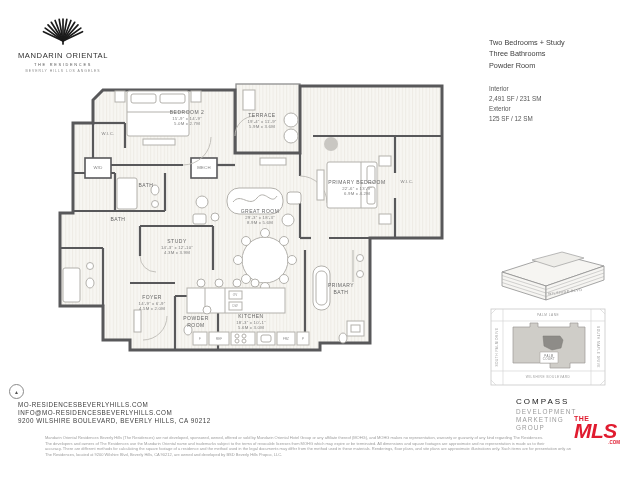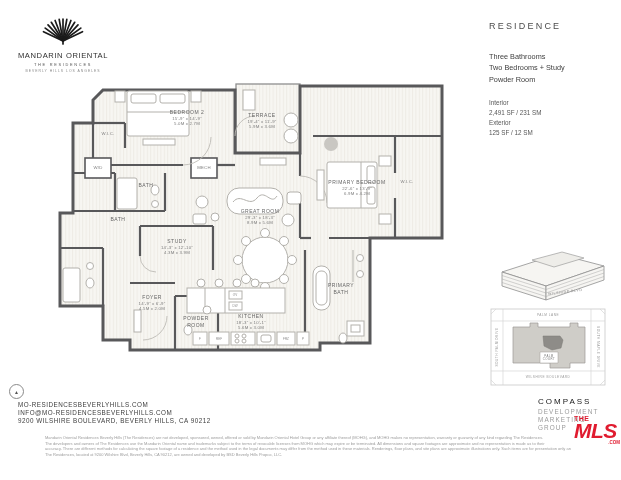--- a/index.html
+++ b/index.html
@@ -46,21 +46,21 @@
   .sitemap{left:488px;top:306px;width:120px;height:82px;}
   .maplbl{position:absolute;font-size:3.2px;letter-spacing:.5px;color:#9a9a9a;white-space:nowrap;z-index:3;}
   .map-top{left:50%;top:9px;transform:translate(-50%,-50%);}
   .map-bottom{left:50%;top:71px;transform:translate(-50%,-50%);}
   .map-left{left:9px;top:50%;transform:translate(-50%,-50%) rotate(-90deg);}
   .map-right{left:110px;top:50%;transform:translate(-50%,-50%) rotate(90deg);}
   .map-court{left:61px;top:52px;transform:translate(-50%,-50%);font-size:2.8px;color:#777;
              background:#fff;padding:0 1px;text-align:center;width:13px;white-space:normal;line-height:1.2;}
 
   
-  .compass{left:538px;top:397px;}
+  .compass{left:516px;top:397px;}
   .compass-name{font-size:8px;letter-spacing:2px;color:#161616;white-space:nowrap;}
   .compass-sub{font-size:6.4px;letter-spacing:1.1px;color:#9b9b9b;line-height:1.28;margin-top:2px;white-space:nowrap;}
 
   
   .mls{left:574px;top:415px;width:46px;color:#e01b2f;}
   .mls-the{font-size:7px;font-weight:bold;letter-spacing:.5px;line-height:1;}
   .mls-big{font-size:21px;font-weight:bold;letter-spacing:-.5px;line-height:.9;font-style:italic;}
   .mls-com{font-size:4.5px;font-weight:bold;text-align:right;line-height:1;}
 
   
@@ -90,24 +90,23 @@
         <line x1="20" y1="27" x2="39.5" y2="17.7"></line>
           <line x1="20" y1="27" x2="20" y2="30"></line>
       </g>
     </svg>
     <div class="brand-name">MANDARIN ORIENTAL</div>
     <div class="brand-sub1">THE RESIDENCES</div>
     <div class="brand-sub2">BEVERLY HILLS LOS ANGELES</div>
   </div>
 
   <div class="abs resinfo">
-    <div class="res-title">RESIDENCE</div>
     <div class="features">
+      <div class="feat">Two Bedrooms + Study</div>
       <div class="feat">Three Bathrooms</div>
-      <div class="feat">Two Bedrooms + Study</div>
       <div class="feat">Powder Room</div>
     </div>
     <div class="areas">
       <div class="area-line">Interior</div>
       <div class="area-line">2,491 SF / 231 SM</div>
       <div class="area-line">Exterior</div>
       <div class="area-line">125 SF / 12 SM</div>
     </div>
   </div>
 

